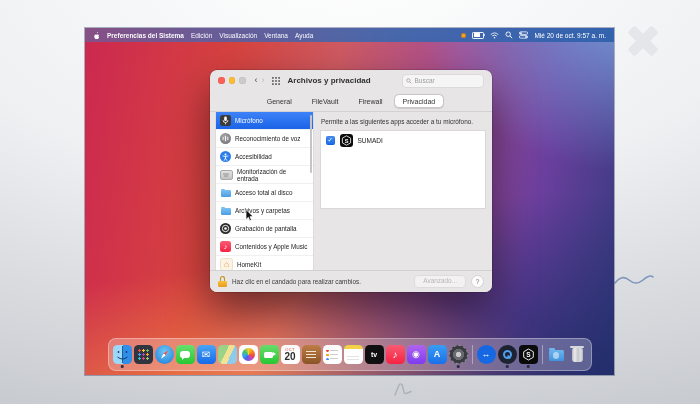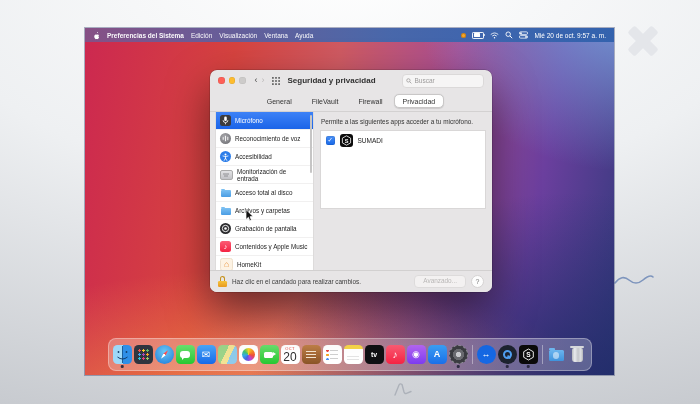--- a/index.html
+++ b/index.html
@@ -117,21 +117,21 @@
   .bub{width:10px;height:7.5px;background:#fff;border-radius:3px;position:relative;}
   .bub::after{content:"";position:absolute;left:1.5px;bottom:-2px;border-top:3px solid #fff;border-right:3px solid transparent;}
   .ico-mail{background:linear-gradient(180deg,#4aa6f8,#1669e8);color:#fff;font-size:10px;line-height:1;}
   .ico-maps{background:linear-gradient(115deg,#9cd489 0 40%,#f2e394 40% 62%,#8fcbeb 62% 100%);}
   .ico-photos{background:#fff;}
   .ph-wheel{width:13px;height:13px;border-radius:50%;background:conic-gradient(#f5d327,#f58c27,#ef4d3c,#c043d8,#4b62e0,#36a9e8,#43c46a,#f5d327);}
   .cam{width:9px;height:6px;background:#fff;border-radius:1.5px;position:relative;margin-right:2px;}
   .cam::after{content:"";position:absolute;right:-3.2px;top:.8px;border-left:3.2px solid #fff;border-top:2.2px solid transparent;border-bottom:2.2px solid transparent;}
   .ico-calendar{background:#fff;flex-direction:column;gap:0;}
   .cal-month{font-size:4px;color:#e8453c;line-height:1;letter-spacing:.3px;margin-top:1px;}
-  .cal-day{font-size:12px;color:#2e2e2e;line-height:1;}
+  .cal-day{font-size:10px;color:#2e2e2e;line-height:1;font-weight:bold;}
   .ico-contacts{background:linear-gradient(180deg,#c08048,#8a5426);}
   .ct-lines{width:10px;height:10px;
     background-image:linear-gradient(#f3e3cf,#f3e3cf),linear-gradient(#f3e3cf,#f3e3cf),linear-gradient(#f3e3cf,#f3e3cf);
     background-repeat:no-repeat;background-size:10px 1.2px;background-position:0 1.5px,0 4.5px,0 7.5px;border-radius:1px;}
   .ico-reminders,.ico-notes{background:#fff;}
   .rm-list{width:13px;height:12px;
     background-image:radial-gradient(circle at 1.5px 1.8px,#e8453c 1.1px,transparent 1.3px),radial-gradient(circle at 1.5px 6px,#f5a623 1.1px,transparent 1.3px),radial-gradient(circle at 1.5px 10.2px,#4a90f5 1.1px,transparent 1.3px),linear-gradient(#cfcfcf,#cfcfcf),linear-gradient(#cfcfcf,#cfcfcf),linear-gradient(#cfcfcf,#cfcfcf);
     background-repeat:no-repeat;
     background-size:auto,auto,auto,8px 1px,8px 1px,8px 1px;
     background-position:0 0,0 0,0 0,4.5px 1.3px,4.5px 5.5px,4.5px 9.7px;}
@@ -226,21 +226,21 @@
                 <rect x="7" y="0" width="2" height="2"></rect>
                 <rect x="0" y="3.5" width="2" height="2"></rect>
                 <rect x="3.5" y="3.5" width="2" height="2"></rect>
                 <rect x="7" y="3.5" width="2" height="2"></rect>
                 <rect x="0" y="7" width="2" height="2"></rect>
                 <rect x="3.5" y="7" width="2" height="2"></rect>
                 <rect x="7" y="7" width="2" height="2"></rect>
               </g>
           </svg>
         </span>
-        <span class="win-title">Seguridad y privacidad</span>
+        <span class="win-title">Archivos y privacidad</span>
         <span class="search-field">
           <svg width="6" height="6" viewBox="0 0 10 10">
             <circle cx="4" cy="4" r="2.8" fill="none" stroke="#9d9b9b" stroke-width="1.3"></circle>
             <line x1="6.2" y1="6.2" x2="9" y2="9" stroke="#9d9b9b" stroke-width="1.4"></line>
           </svg>
           <span>Buscar</span>
         </span>
       </div>
 
       <div class="tabsrow">

